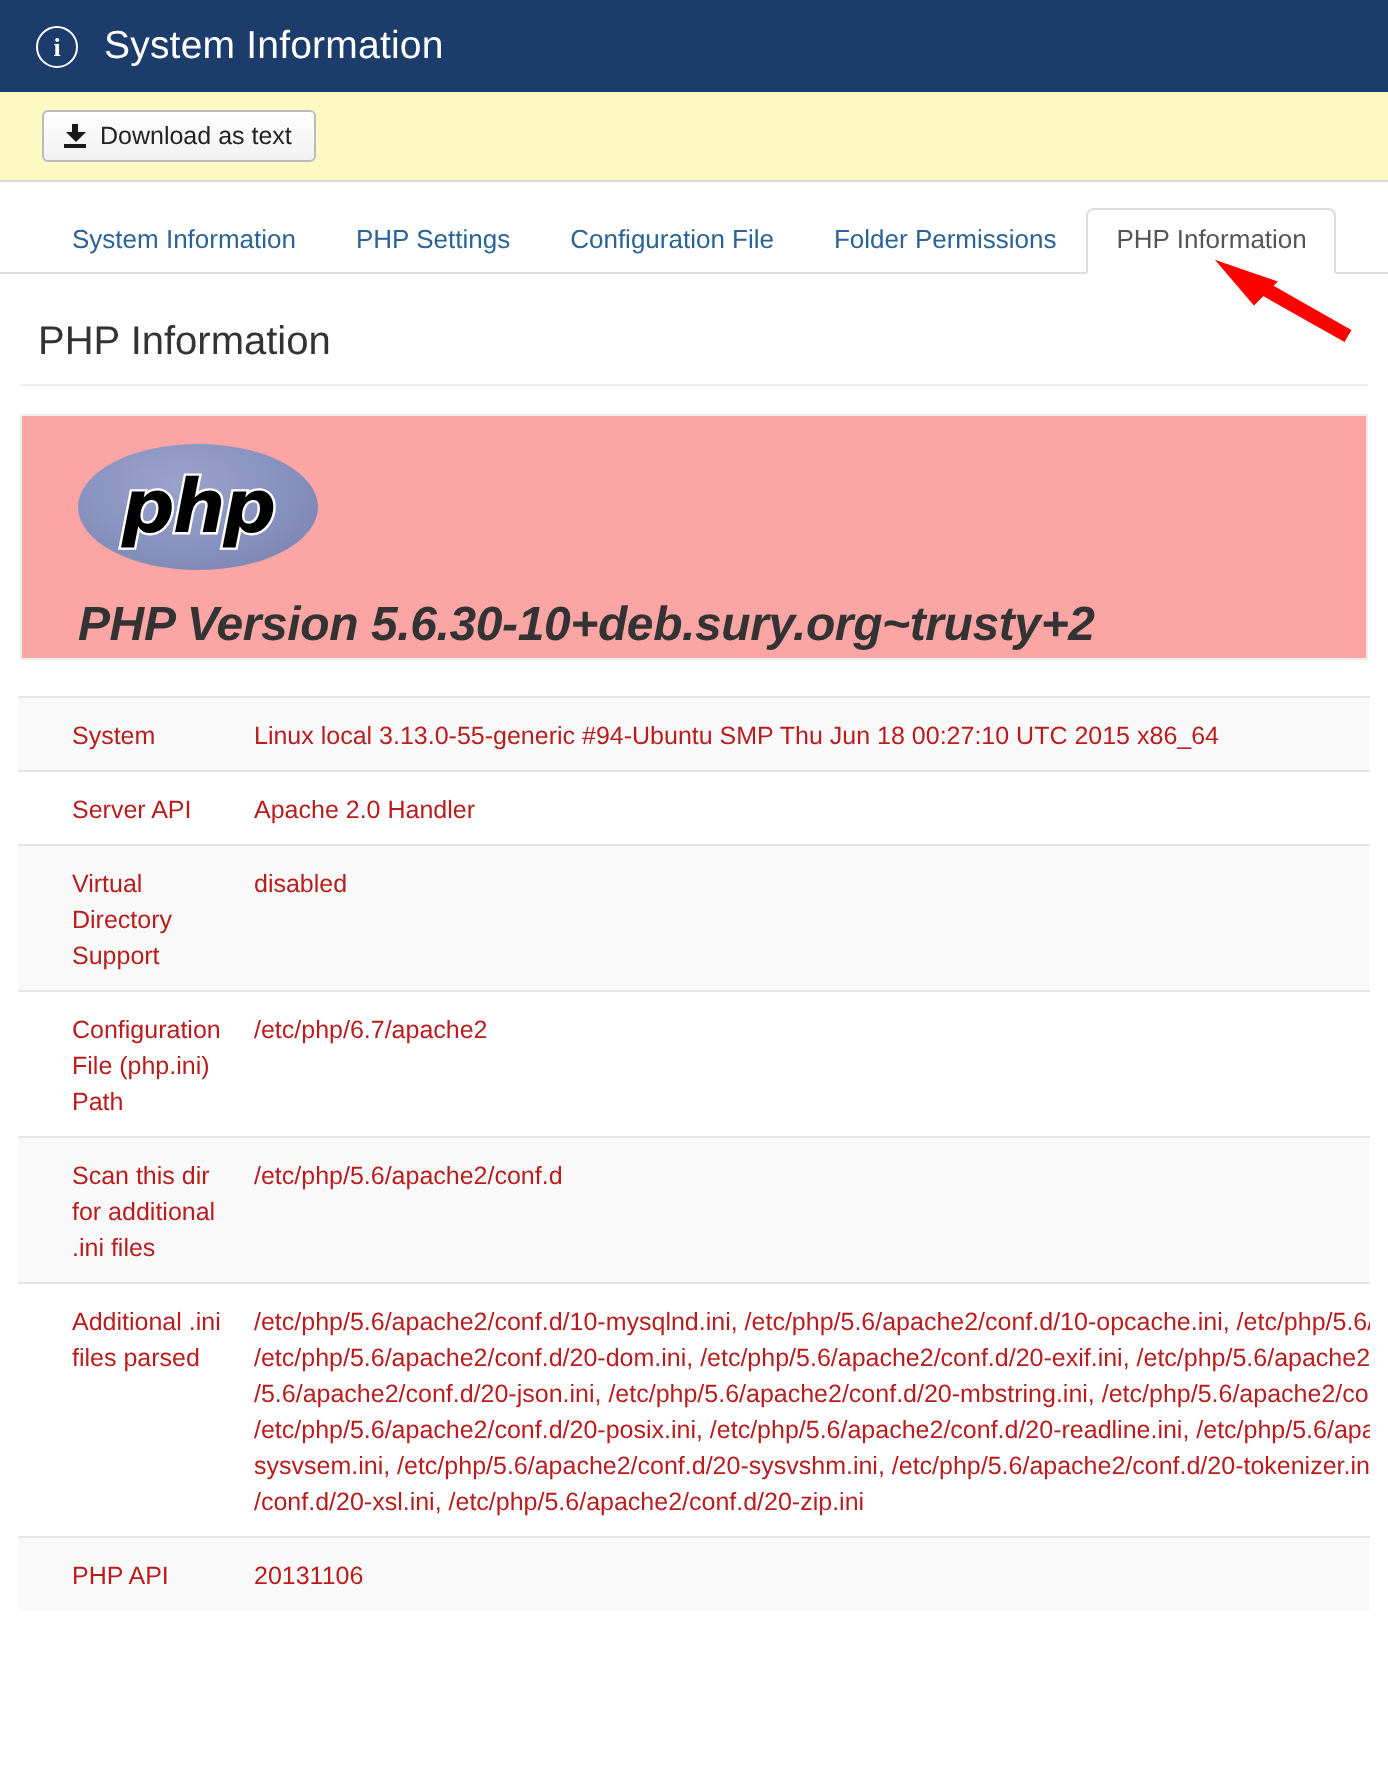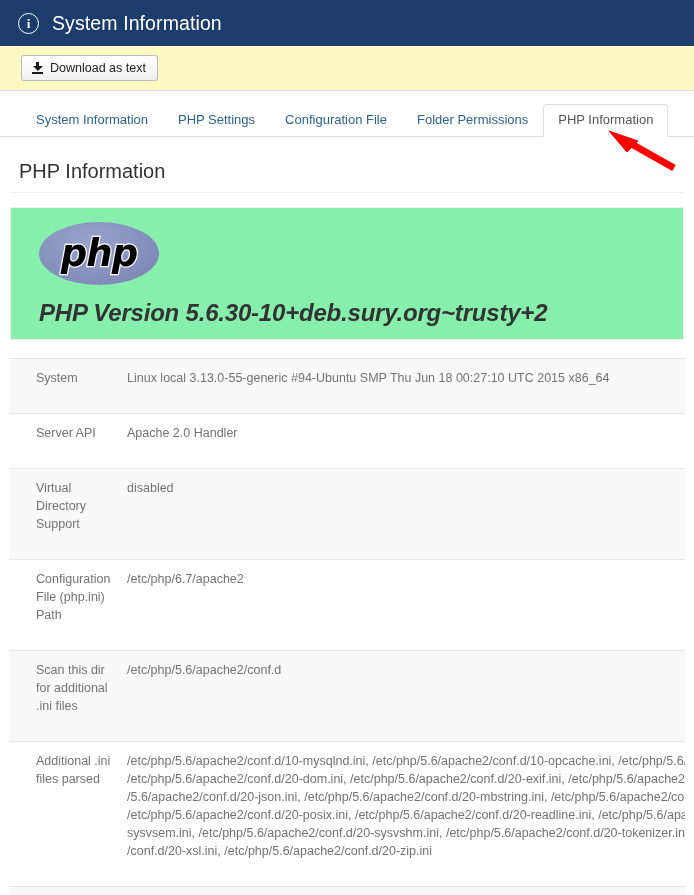--- a/index.html
+++ b/index.html
@@ -155,23 +155,23 @@
     padding: 0;
   }
   .title-rule {
     border: 0;
     border-top: 1px solid #eeeeee;
     margin: 0 1px 14px 1px;
   }
 
   
   .php-banner {
-    background: #86efac;
+    background: #fca5a5;
     border: 1px solid #eeeeee;
-    padding: 14px 0 12px 0;
+    padding: 14px 0 2px 0;
     margin: 0 1px 18px 1px;
   }
   .php-logo {
     width: 120px;
     height: 63px;
     margin-left: 28px;
     position: relative;
   }
   .php-logo .ellipse {
     position: absolute;
@@ -211,23 +211,23 @@
     table-layout: fixed;
     font-size: 12.5px;
   }
   .info-table tr { border-top: 1px solid #e6e6e6; }
   .info-table tr:nth-child(odd) { background: #f9f9f9; }
   .info-table tr:nth-child(even) { background: #ffffff; }
   .info-table th,
   .info-table td {
     text-align: left;
     vertical-align: top;
-    padding: 10px 8px 26px 0;
+    padding: 10px 8px 8px 0;
     font-weight: normal;
-    color: #737373;
+    color: #b91c1c;
     line-height: 18px;
   }
   .info-table th {
     width: 118px;
     padding-left: 27px;
     box-sizing: border-box;
   }
   .info-table td {
     padding-left: 0;
     white-space: pre;

